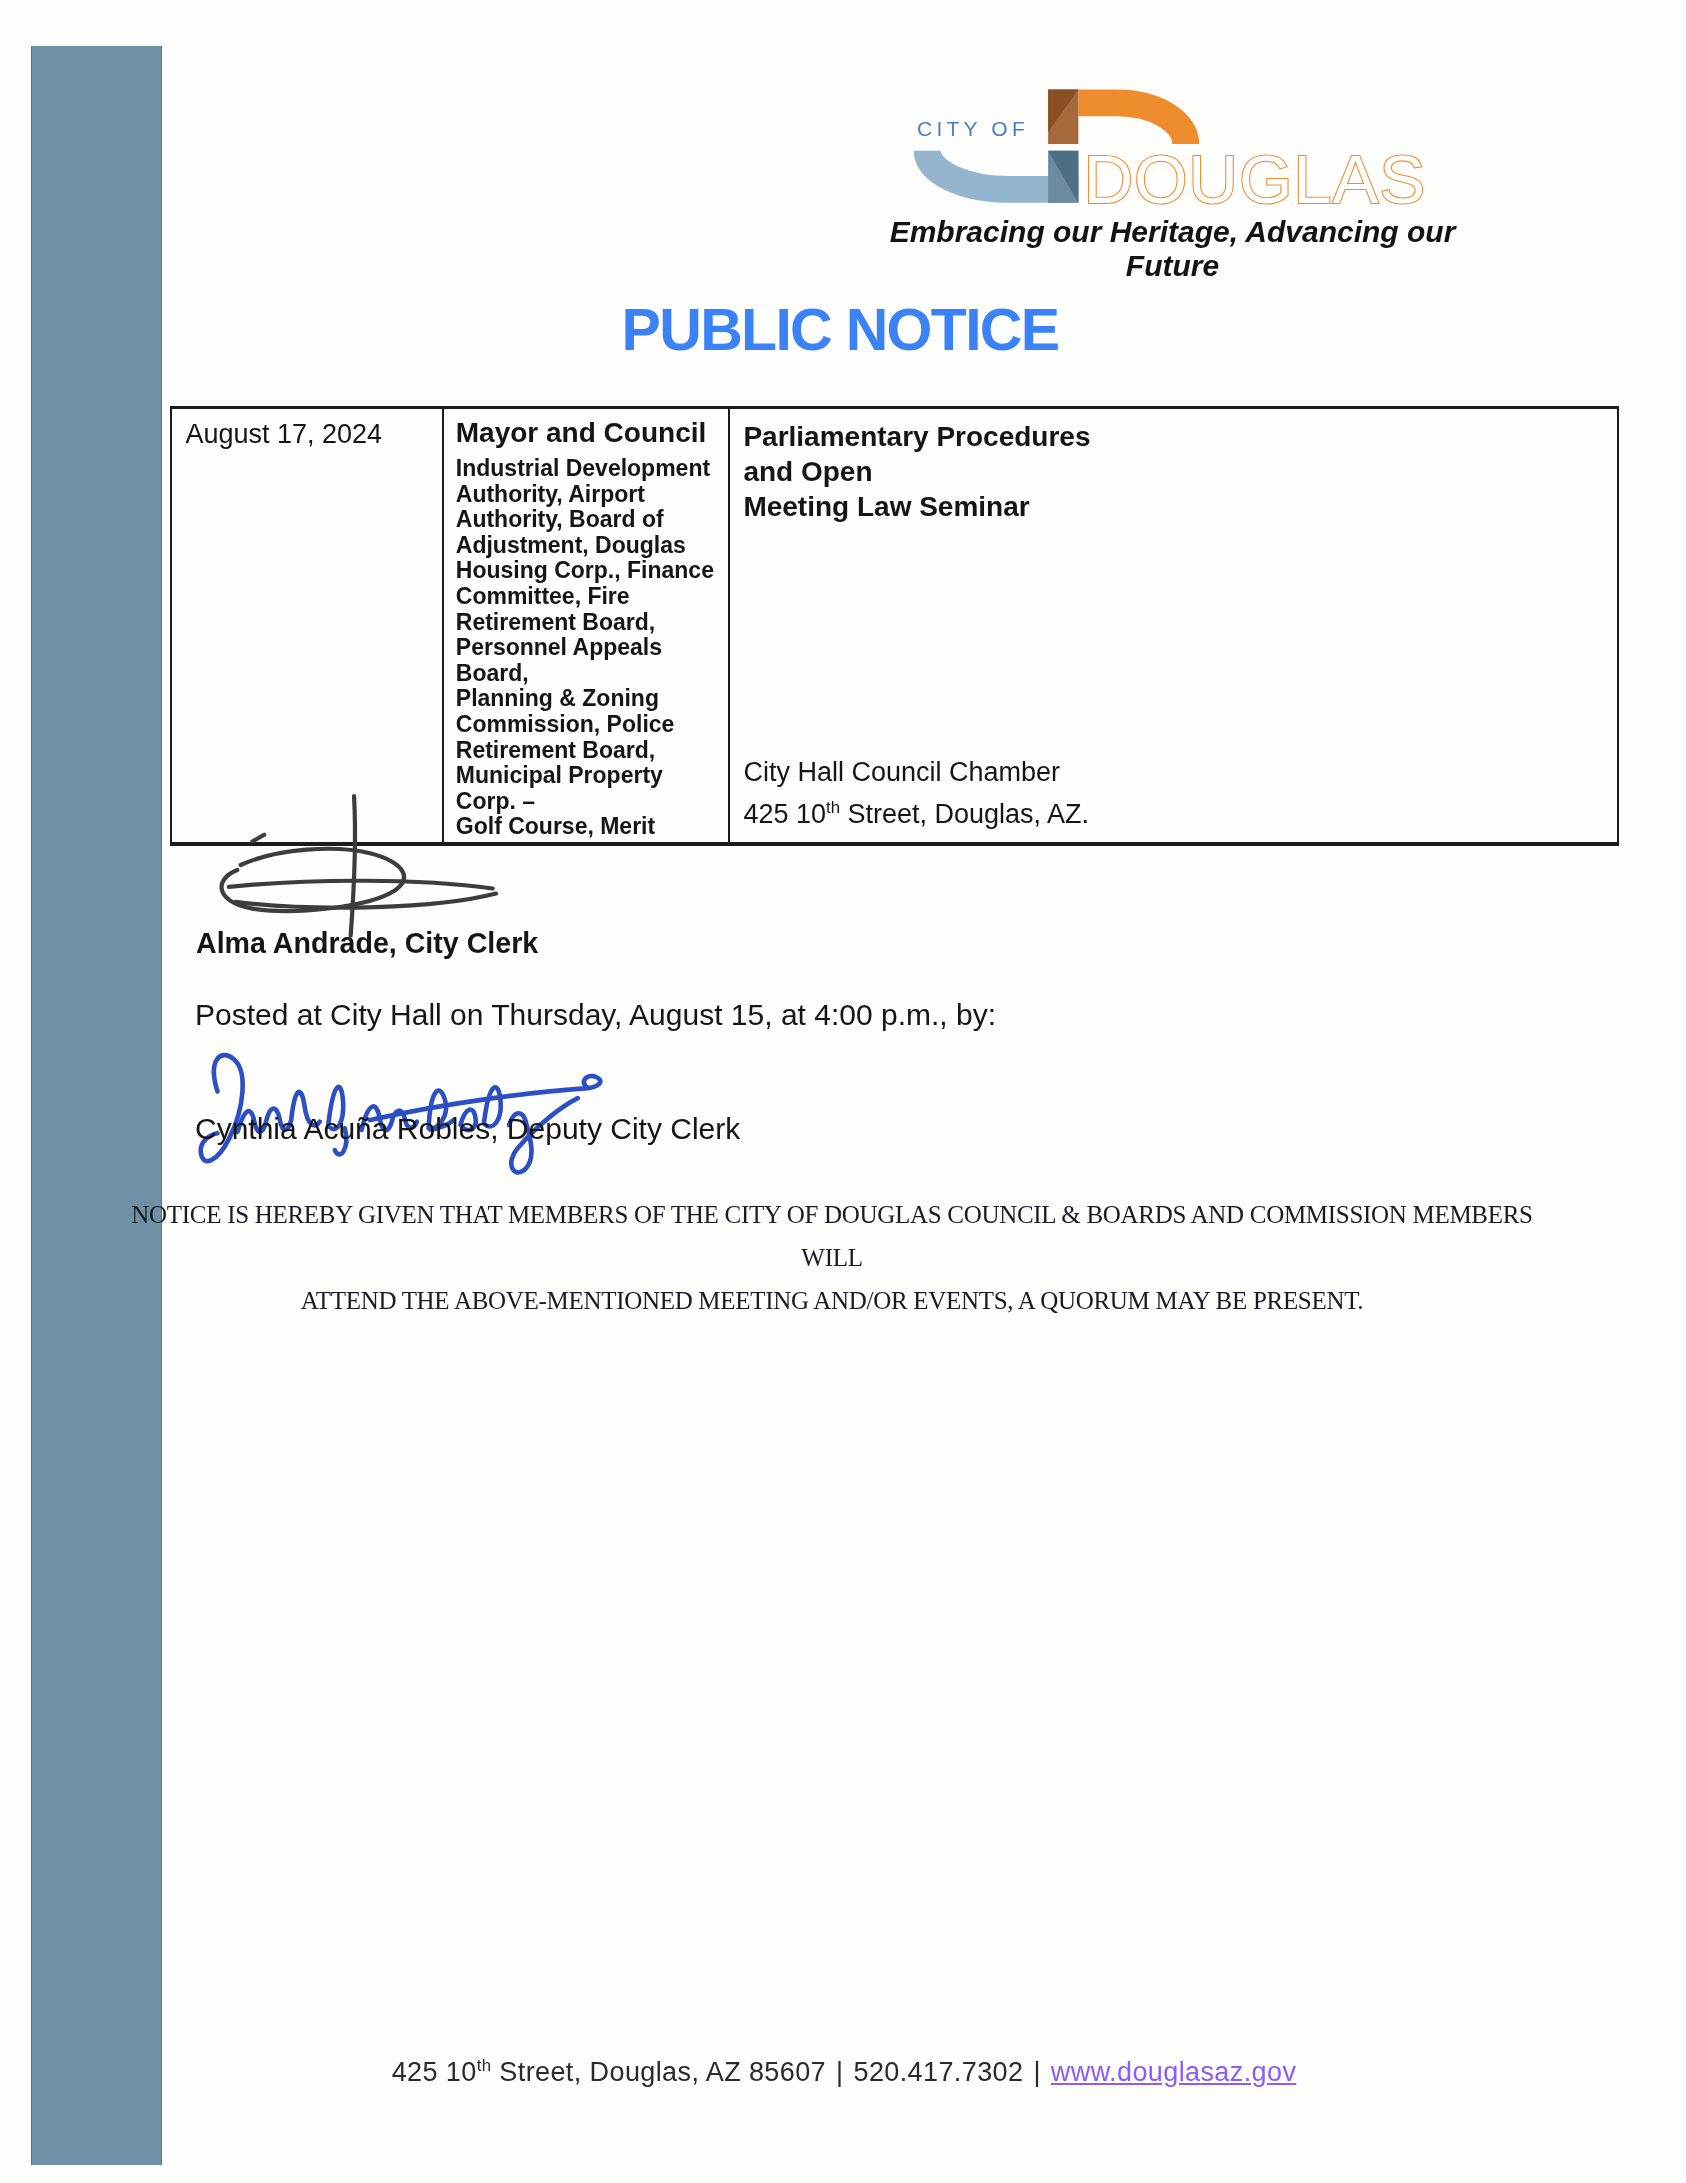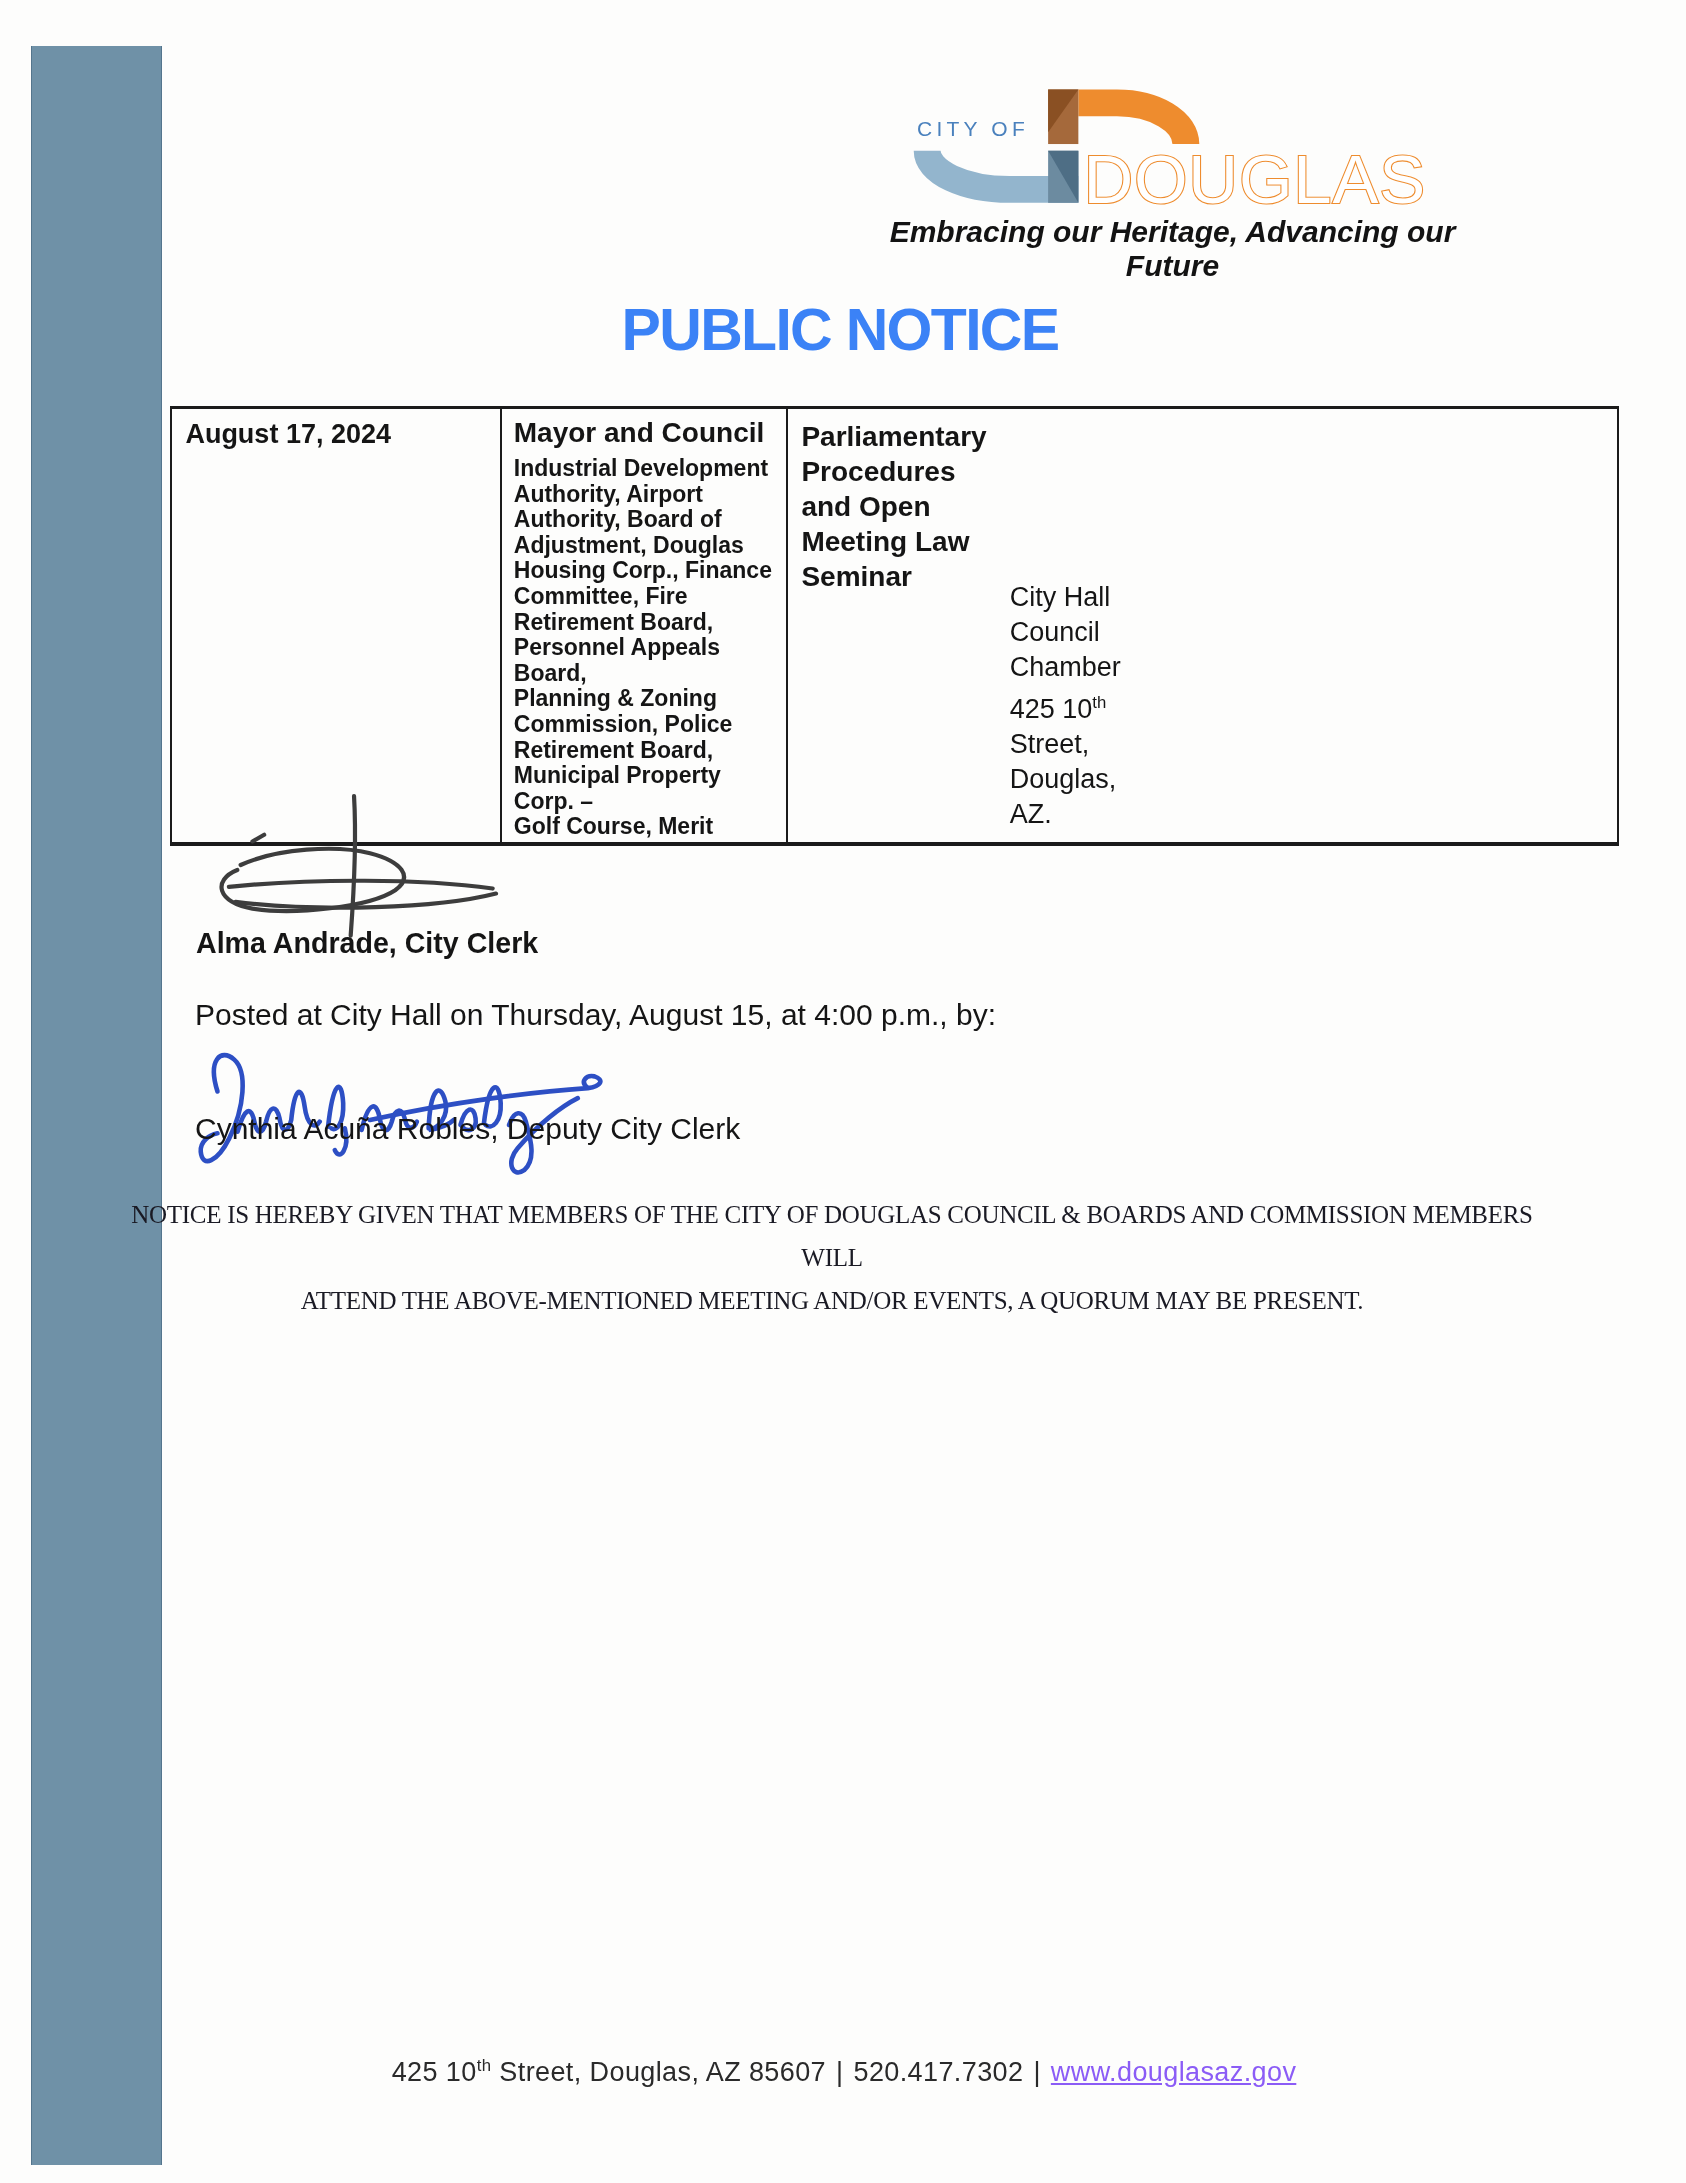--- a/index.html
+++ b/index.html
@@ -20,23 +20,23 @@
     position:absolute;left:252px;top:296px;width:1176px;text-align:center;
     font-size:59px;font-weight:700;letter-spacing:-1.7px;color:#3b82f6;
   }
   .tbl{
     position:absolute;left:170px;top:406px;width:1449px;height:440px;box-sizing:border-box;
     border:2.5px solid #1b1b1b;border-top-width:3.4px;border-bottom-width:4.2px;
     display:flex;flex-direction:row;background:transparent;
   }
   .cell{box-sizing:border-box;border-right:2.5px solid #1b1b1b;padding:10px 13.4px;overflow:hidden;}
   .cell:last-child{border-right:none;}
-  .c1{width:330px;font-size:27px;font-weight:700;}
+  .c1{width:272px;font-size:27px;font-weight:400;}
   .c2{width:286px;padding:8.4px 11.8px;}
-  .c3{width:384px;display:flex;flex-direction:row;}
+  .c3{width:384px;display:flex;flex-direction:column;}
   .c4{width:391px;}
   .c2-header{font-size:28px;font-weight:700;margin-bottom:6.7px;}
   .c2-list{font-size:23px;font-weight:700;line-height:25.6px;white-space:pre-line;}
   .c3-header,.c4-times{font-size:28px;font-weight:700;line-height:35px;white-space:pre-line;}
   .c3-address{margin-top:auto;font-size:27px;font-weight:400;line-height:35px;}
   sup{font-size:0.62em;}
   .sig-svg{position:absolute;pointer-events:none;}
   .clerk-name{position:absolute;left:196px;top:927px;font-size:28.6px;font-weight:700;}
   .posted-line{position:absolute;left:195px;top:998px;font-size:30px;font-weight:400;}
   .deputy-name{position:absolute;left:195px;top:1112px;font-size:30px;font-weight:400;}

